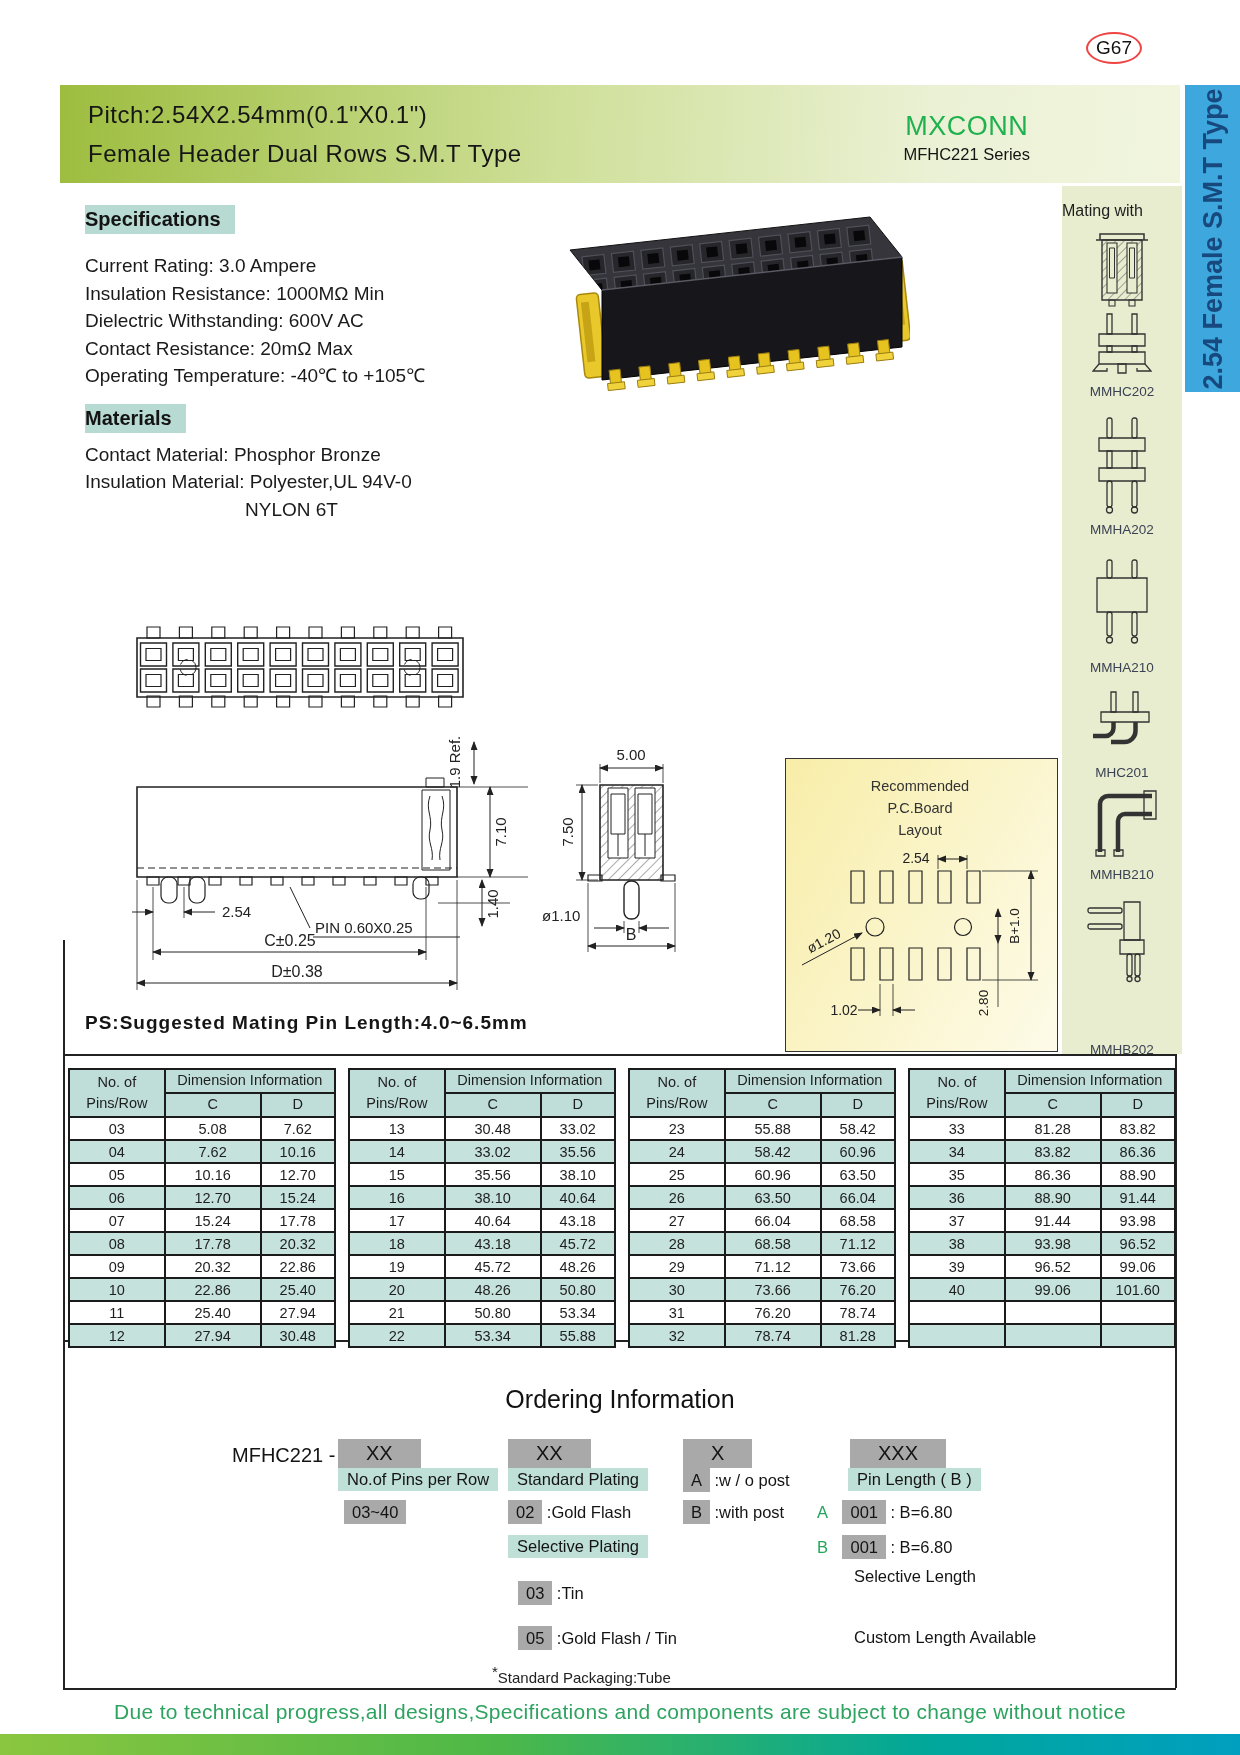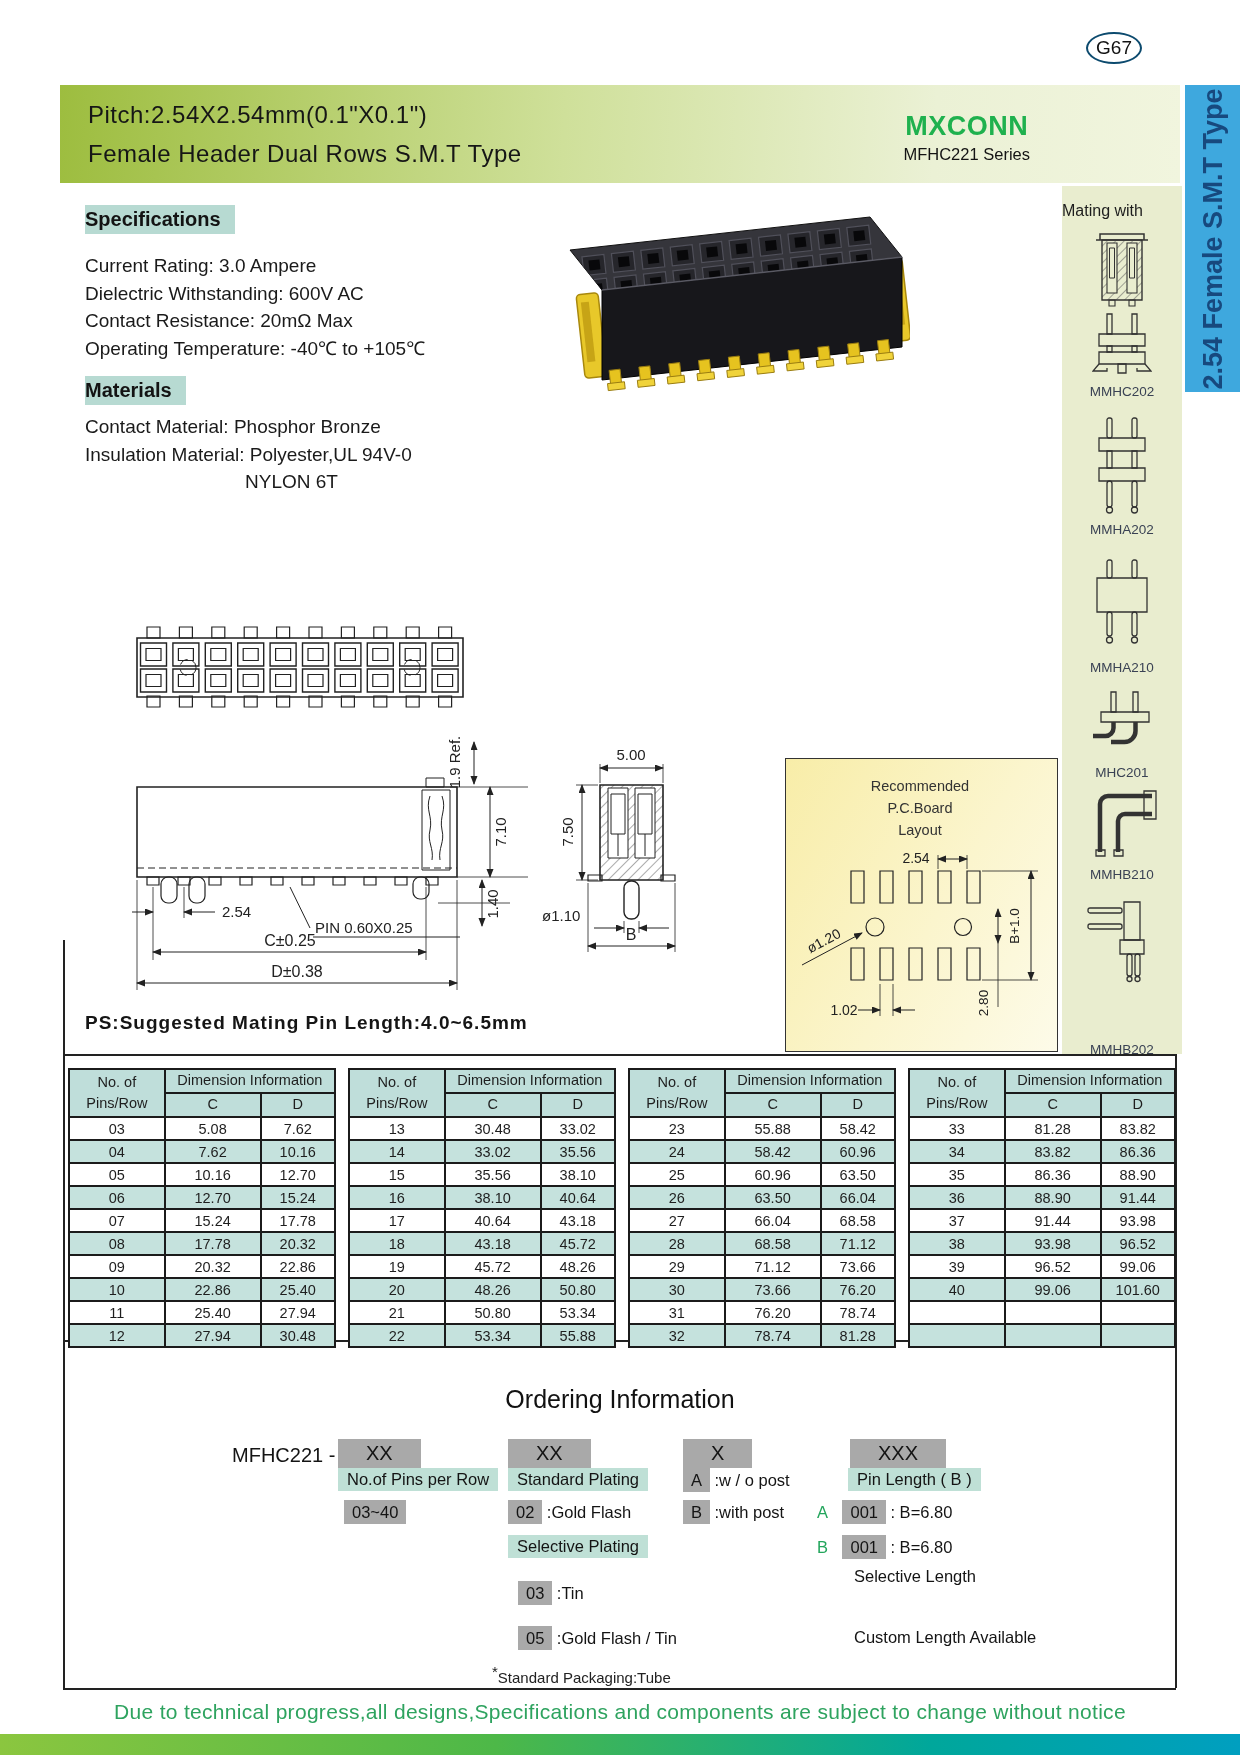--- a/index.html
+++ b/index.html
@@ -1,30 +1,30 @@
 <!DOCTYPE html>
 <html><head>
 <meta charset="utf-8">
 <style>
   html,body{margin:0;padding:0}
   body{width:1240px;height:1755px;position:relative;background:#fff;
        font-family:"Liberation Sans",sans-serif;color:#111;overflow:hidden}
   .abs{position:absolute}
 
   
-  .badge{left:1086px;top:32px;width:52px;height:28px;border:2px solid #0c4a6e;border-radius:50%;
+  .badge{left:1086px;top:32px;width:52px;height:28px;border:2px solid #ef4444;border-radius:50%;
          display:flex;align-items:center;justify-content:center;font-size:19px}
 
   
   .band{left:60px;top:85px;width:1120px;height:98px;
         background:linear-gradient(93deg,#9dbd3f 0%,#cfe09a 45%,#ebf1d5 78%,#f1f5de 100%)}
   .band .t1{position:absolute;left:28px;top:16px;font-size:24px;letter-spacing:.5px;color:#161616}
   .band .t2{position:absolute;left:28px;top:55px;font-size:24px;letter-spacing:.5px;color:#161616}
   .brand{position:absolute;right:150px;top:26px;text-align:center}
-  .brand .bx{font-size:27px;font-weight:bold;color:#1fb14e;letter-spacing:.5px}
+  .brand .bx{font-size:27px;font-weight:normal;color:#1fb14e;letter-spacing:.5px}
   .brand .sr{font-size:16.5px;color:#141414;margin-top:3px}
 
   
   .vtab{left:1185px;top:85px;width:55px;height:307px;background:#3ea8de}
   .vtab span{position:absolute;left:50%;top:50%;transform:translate(-50%,-50%) rotate(-90deg);
              white-space:nowrap;font-size:27px;font-weight:bold;color:#17497e}
 
   
   .mside{left:1062px;top:186px;width:120px;height:868px;background:#e9edcf}
   .mside .mtitle{position:absolute;left:0;top:16px;width:100%;text-align:left;font-size:16px;color:#1d1d1d}
@@ -190,20 +190,21 @@
         <circle cx="51.5" cy="81" r="2.5"></circle>
     </g>
   </svg>
   <div class="mlabel" style="top:856px">MMHB202</div>
 </div>
 
 <div class="abs specs">
   <div class="h-band">Specifications</div>
   <div style="margin-top:18px">
     <div class="spec-line">Current Rating: 3.0 Ampere</div>
+    <div class="spec-line">Insulation Resistance: 1000MΩ Min</div>
     <div class="spec-line">Dielectric Withstanding: 600V AC</div>
     <div class="spec-line">Contact Resistance: 20mΩ Max</div>
     <div class="spec-line">Operating Temperature: -40℃ to +105℃</div>
   </div>
   <div class="h-band" style="margin-top:14px">Materials</div>
   <div style="margin-top:8px">
     <div class="spec-line">Contact Material: Phosphor Bronze</div>
     <div class="spec-line">Insulation Material: Polyester,UL 94V-0</div>
     <div class="spec-line" style="padding-left:160px">NYLON 6T</div>
   </div>

